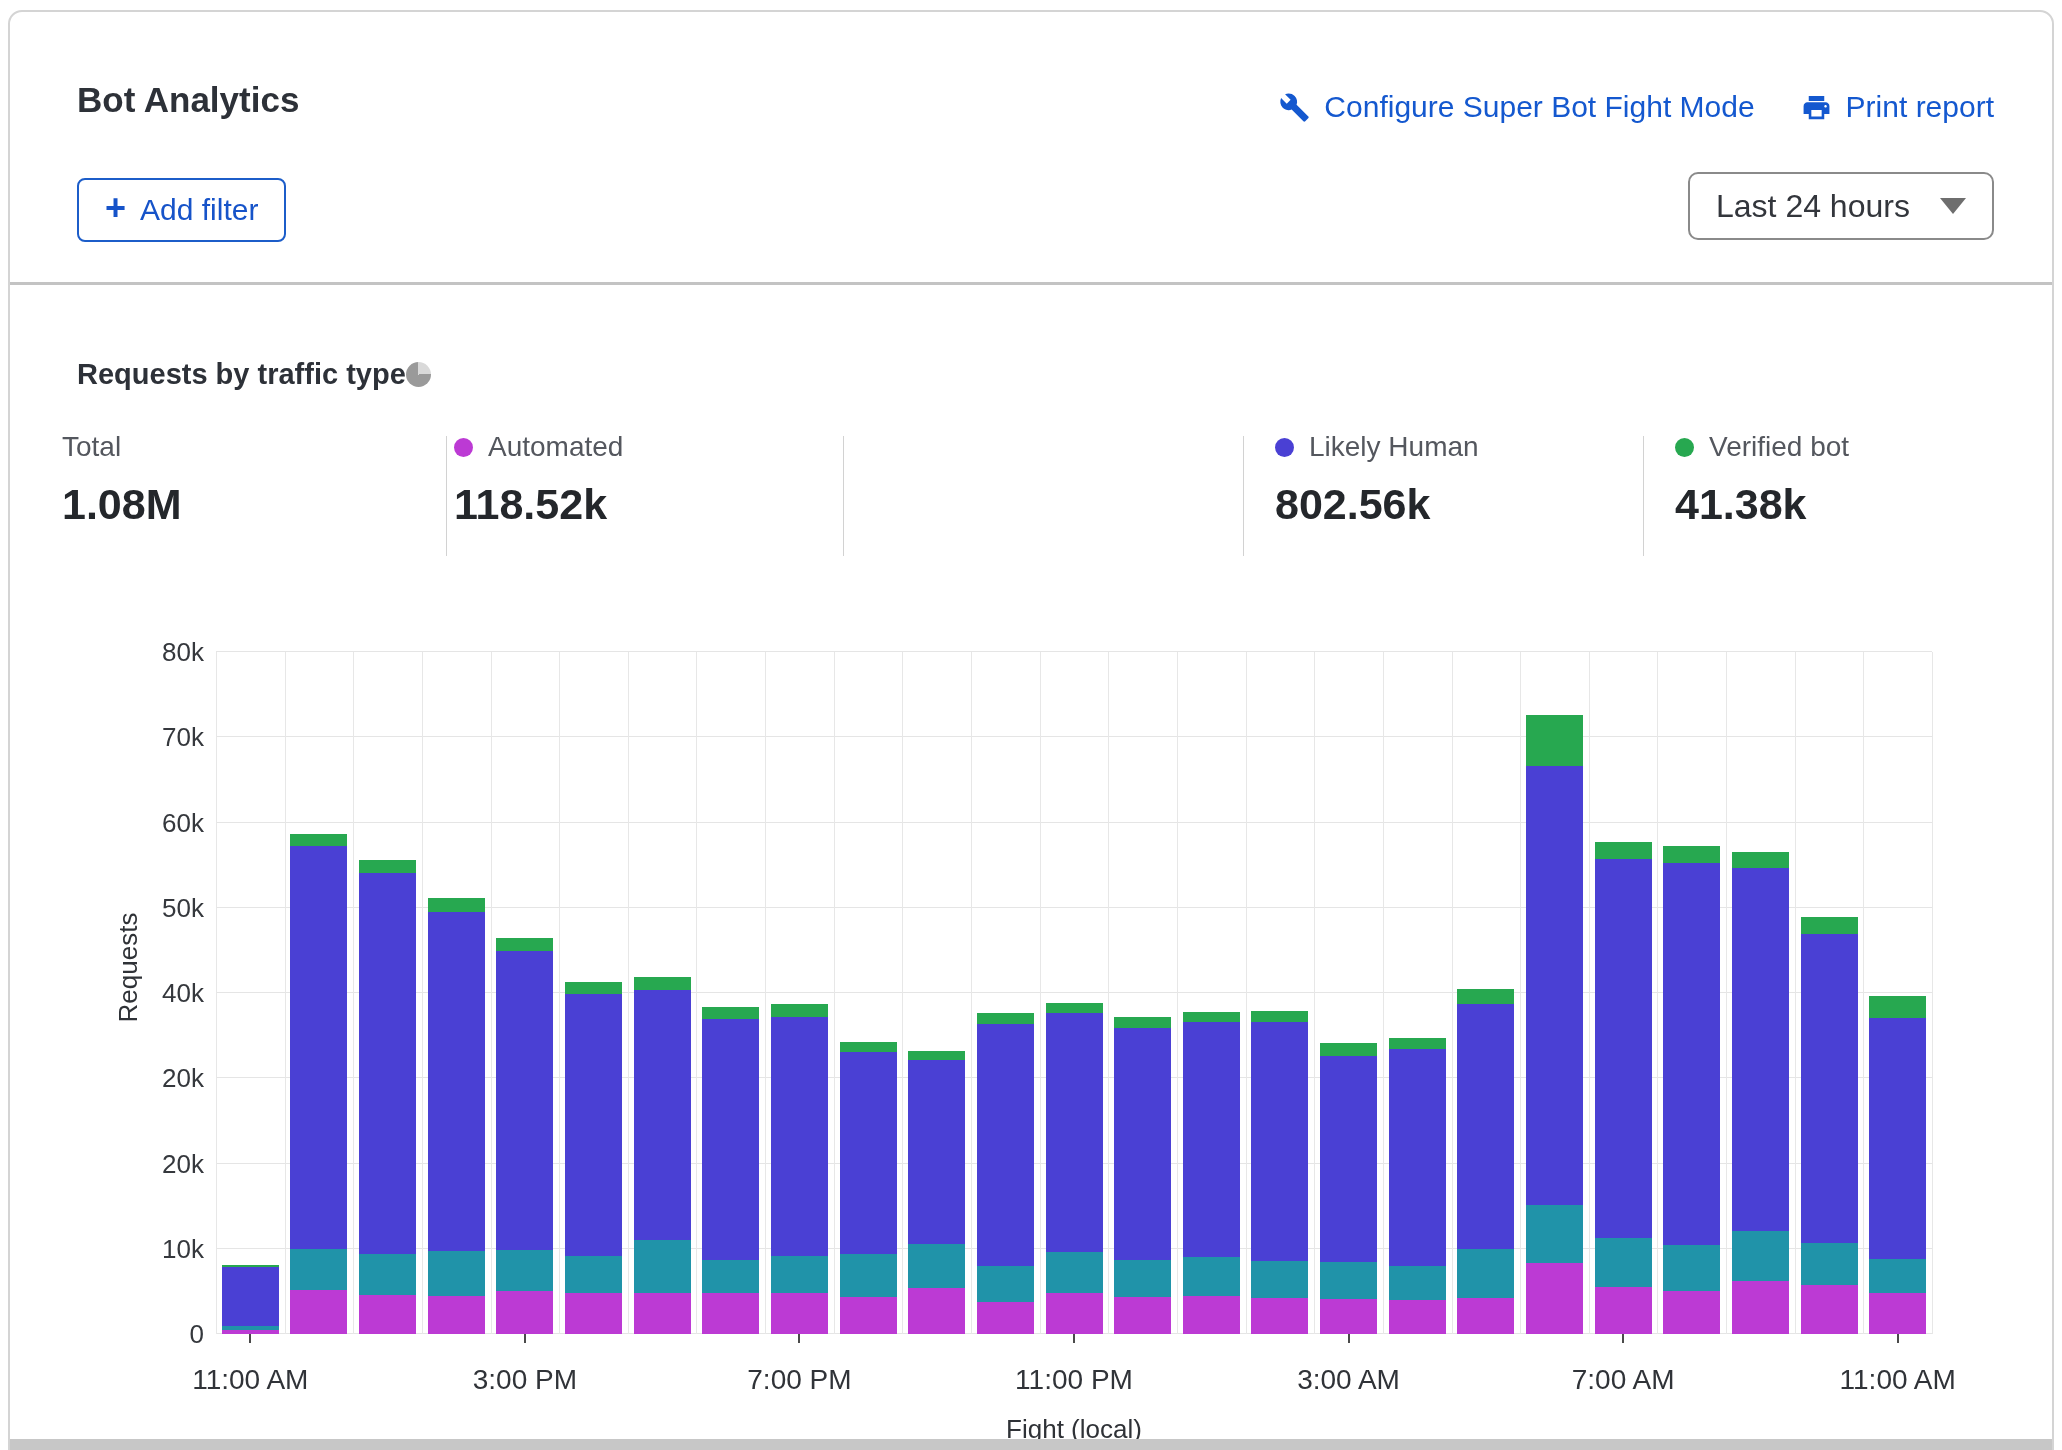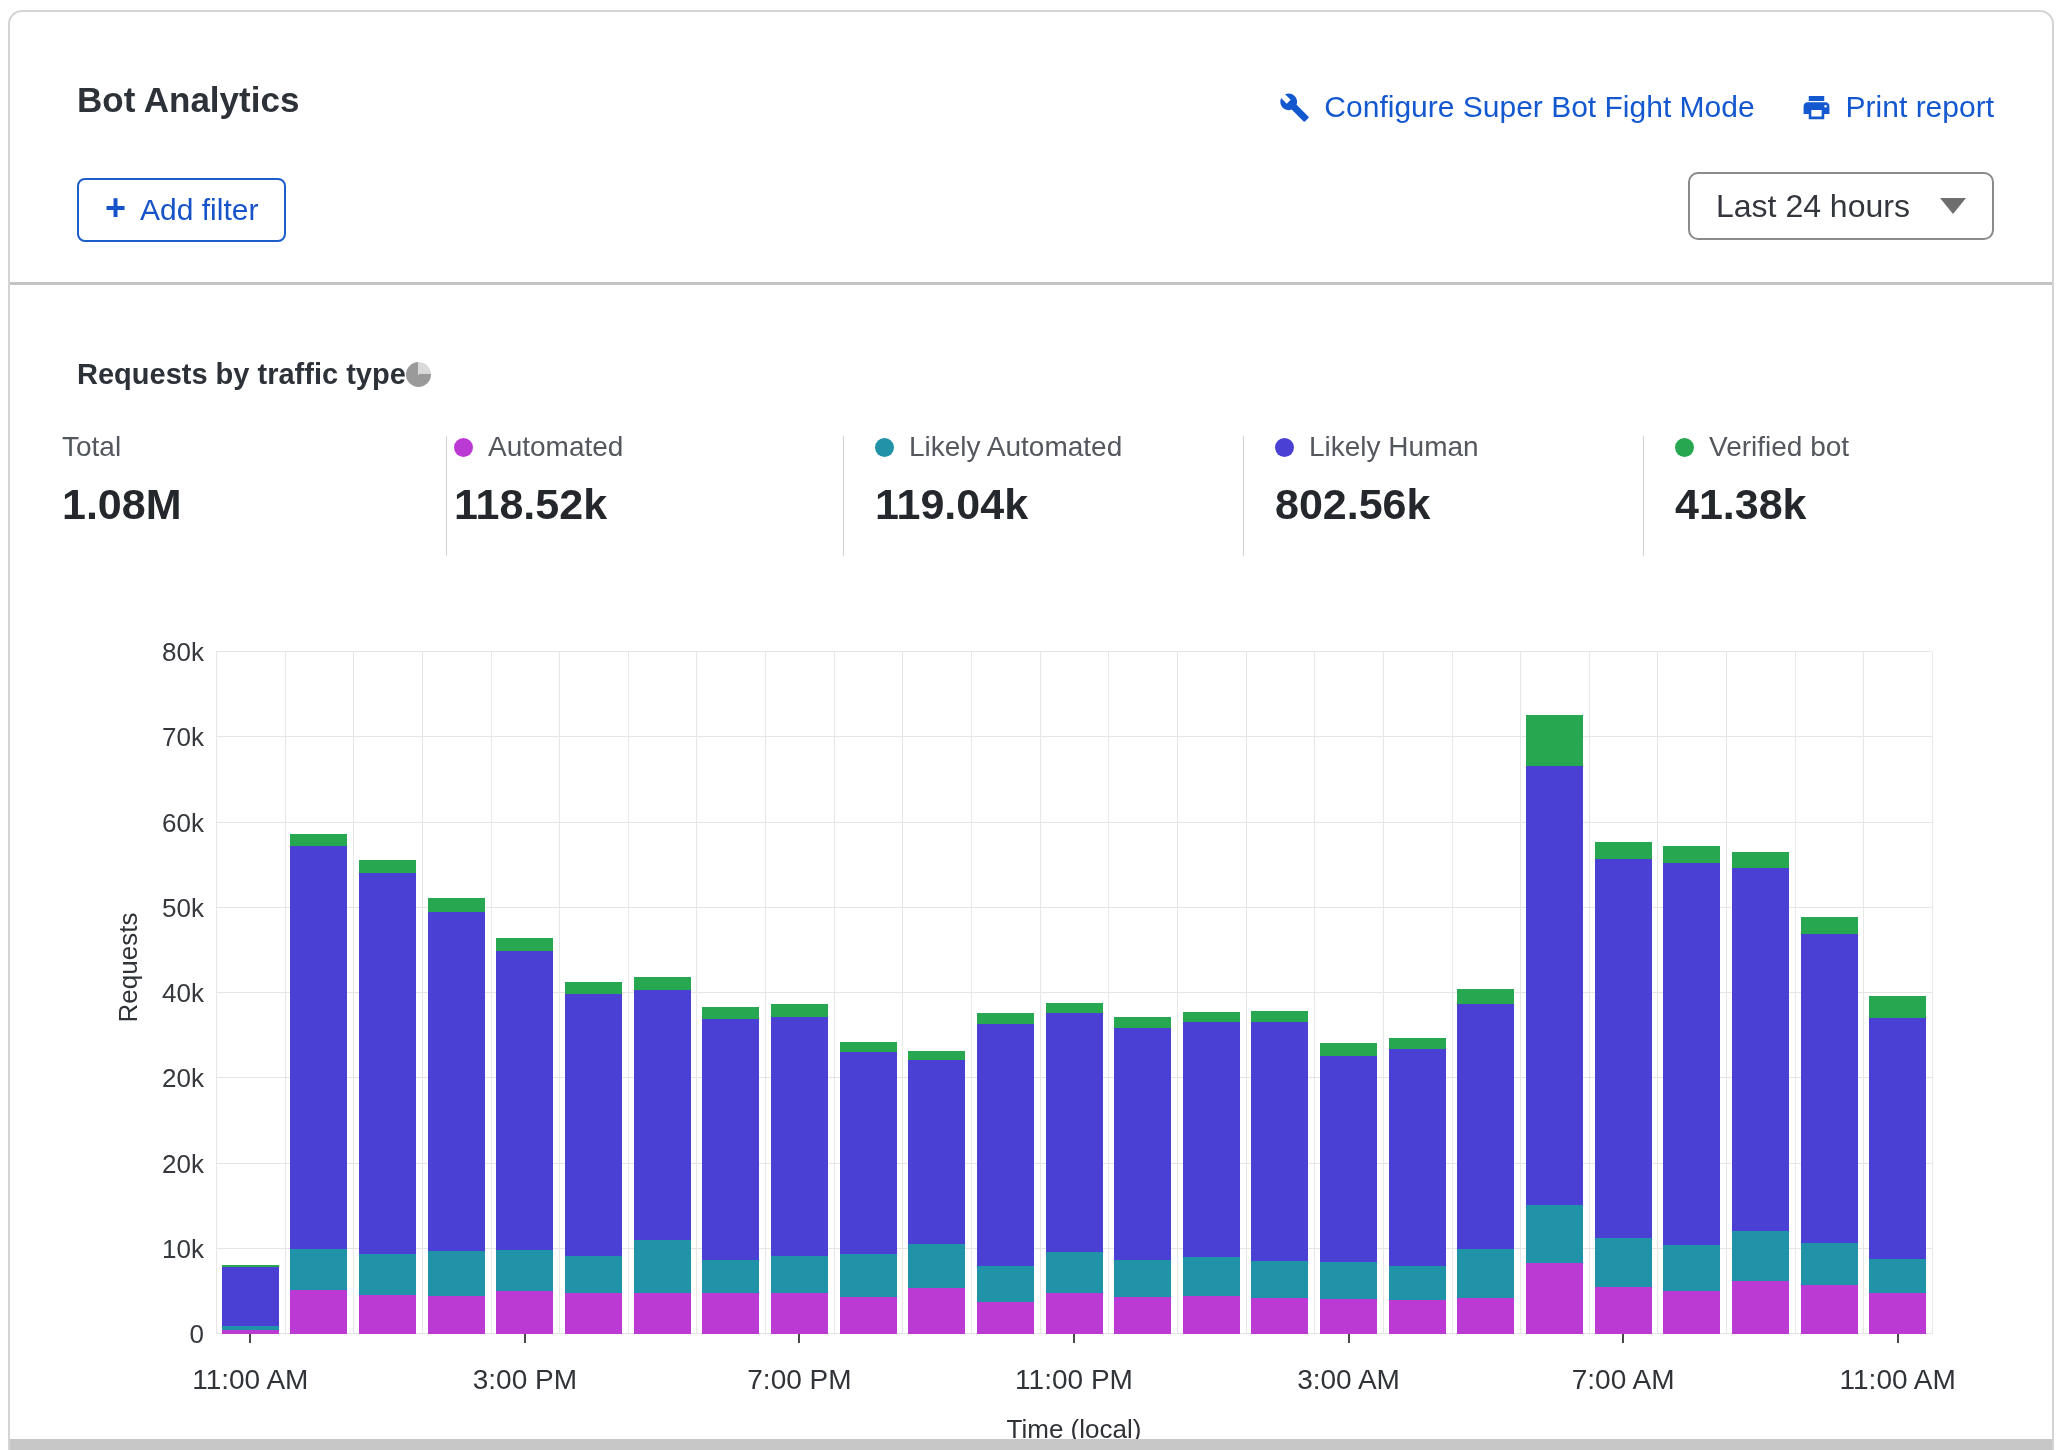--- a/index.html
+++ b/index.html
@@ -92,27 +92,20 @@
   </div>
   <div class="stat-divider" style="left:436px"></div>
   <div class="stat-col" style="left:444px">
     <div class="stat-head">
         <span class="dot" style="background: rgb(188, 58, 212);"></span>
       <span class="stat-label">Automated</span>
       </div>
     <div class="stat-value">118.52k</div>
   </div>
   <div class="stat-divider" style="left:833px"></div>
-  <div class="stat-col" style="left:865px">
-    <div class="stat-head">
-        <span class="dot" style="background: rgb(32, 147, 169);"></span>
-      <span class="stat-label">Likely Automated</span>
-      </div>
-    <div class="stat-value">119.04k</div>
-  </div>
   <div class="stat-divider" style="left:1233px"></div>
   <div class="stat-col" style="left:1265px">
     <div class="stat-head">
         <span class="dot" style="background: rgb(74, 64, 212);"></span>
       <span class="stat-label">Likely Human</span>
       </div>
     <div class="stat-value">802.56k</div>
   </div>
   <div class="stat-divider" style="left:1633px"></div>
   <div class="stat-col" style="left:1665px">
@@ -331,16 +324,16 @@
     </div>
   <div class="xlabels">
       <div class="xlab" style="left: 34.32px;">11:00 AM</div>
       <div class="xlab" style="left: 308.88px; text-align: center;">3:00 PM</div>
       <div class="xlab" style="left: 583.44px;">7:00 PM</div>
       <div class="xlab" style="left: 858px;">11:00 PM</div>
       <div class="xlab" style="left: 1132.56px;">3:00 AM</div>
       <div class="xlab" style="left: 1407.12px;">7:00 AM</div>
       <div class="xlab" style="left: 1681.68px;">11:00 AM</div>
     </div>
-  <div class="x-title">Time (local)</div>
+  <div class="x-title">Fight (local)</div>
 
   <div class="bottom-bar"></div>
 </div>
 
 </body></html>

